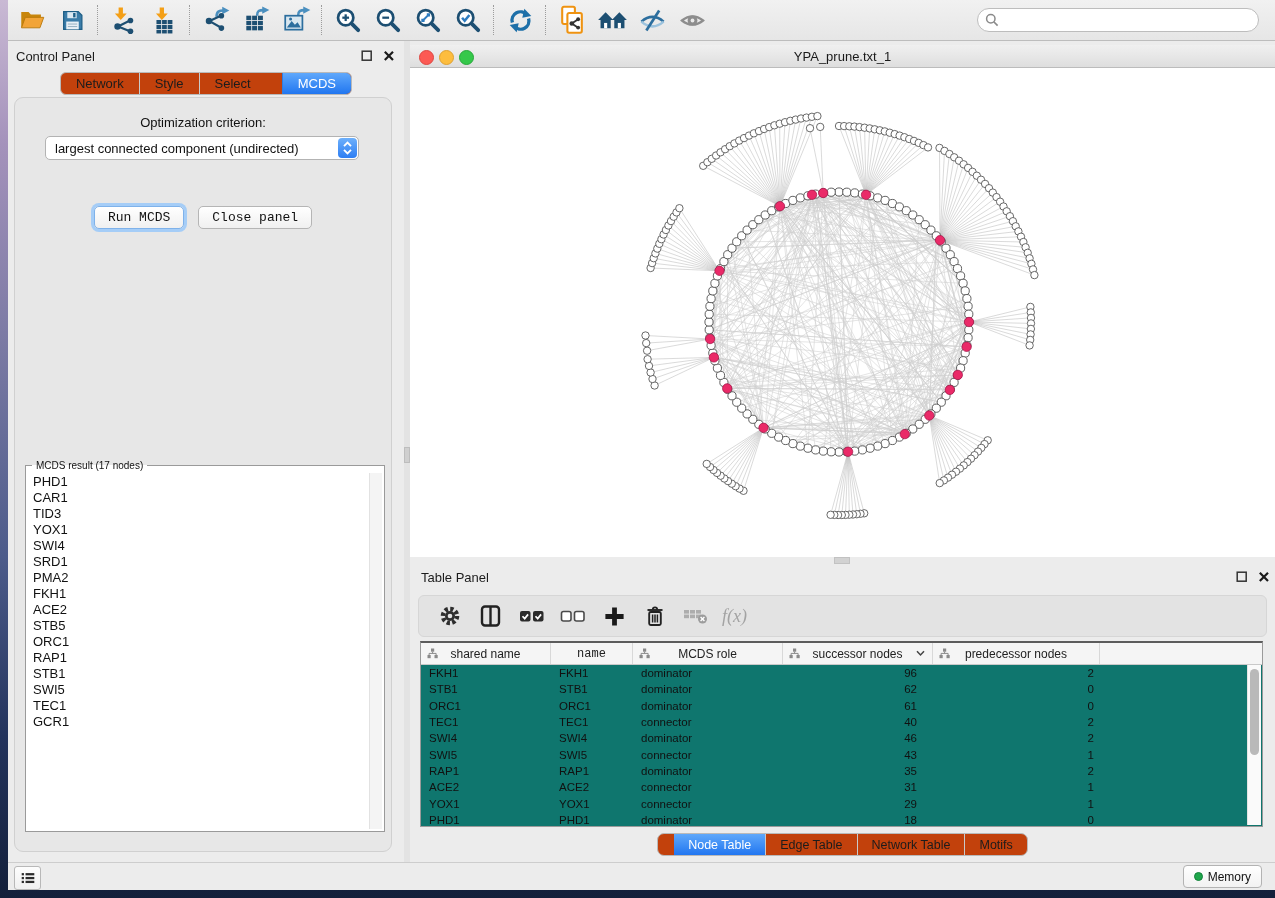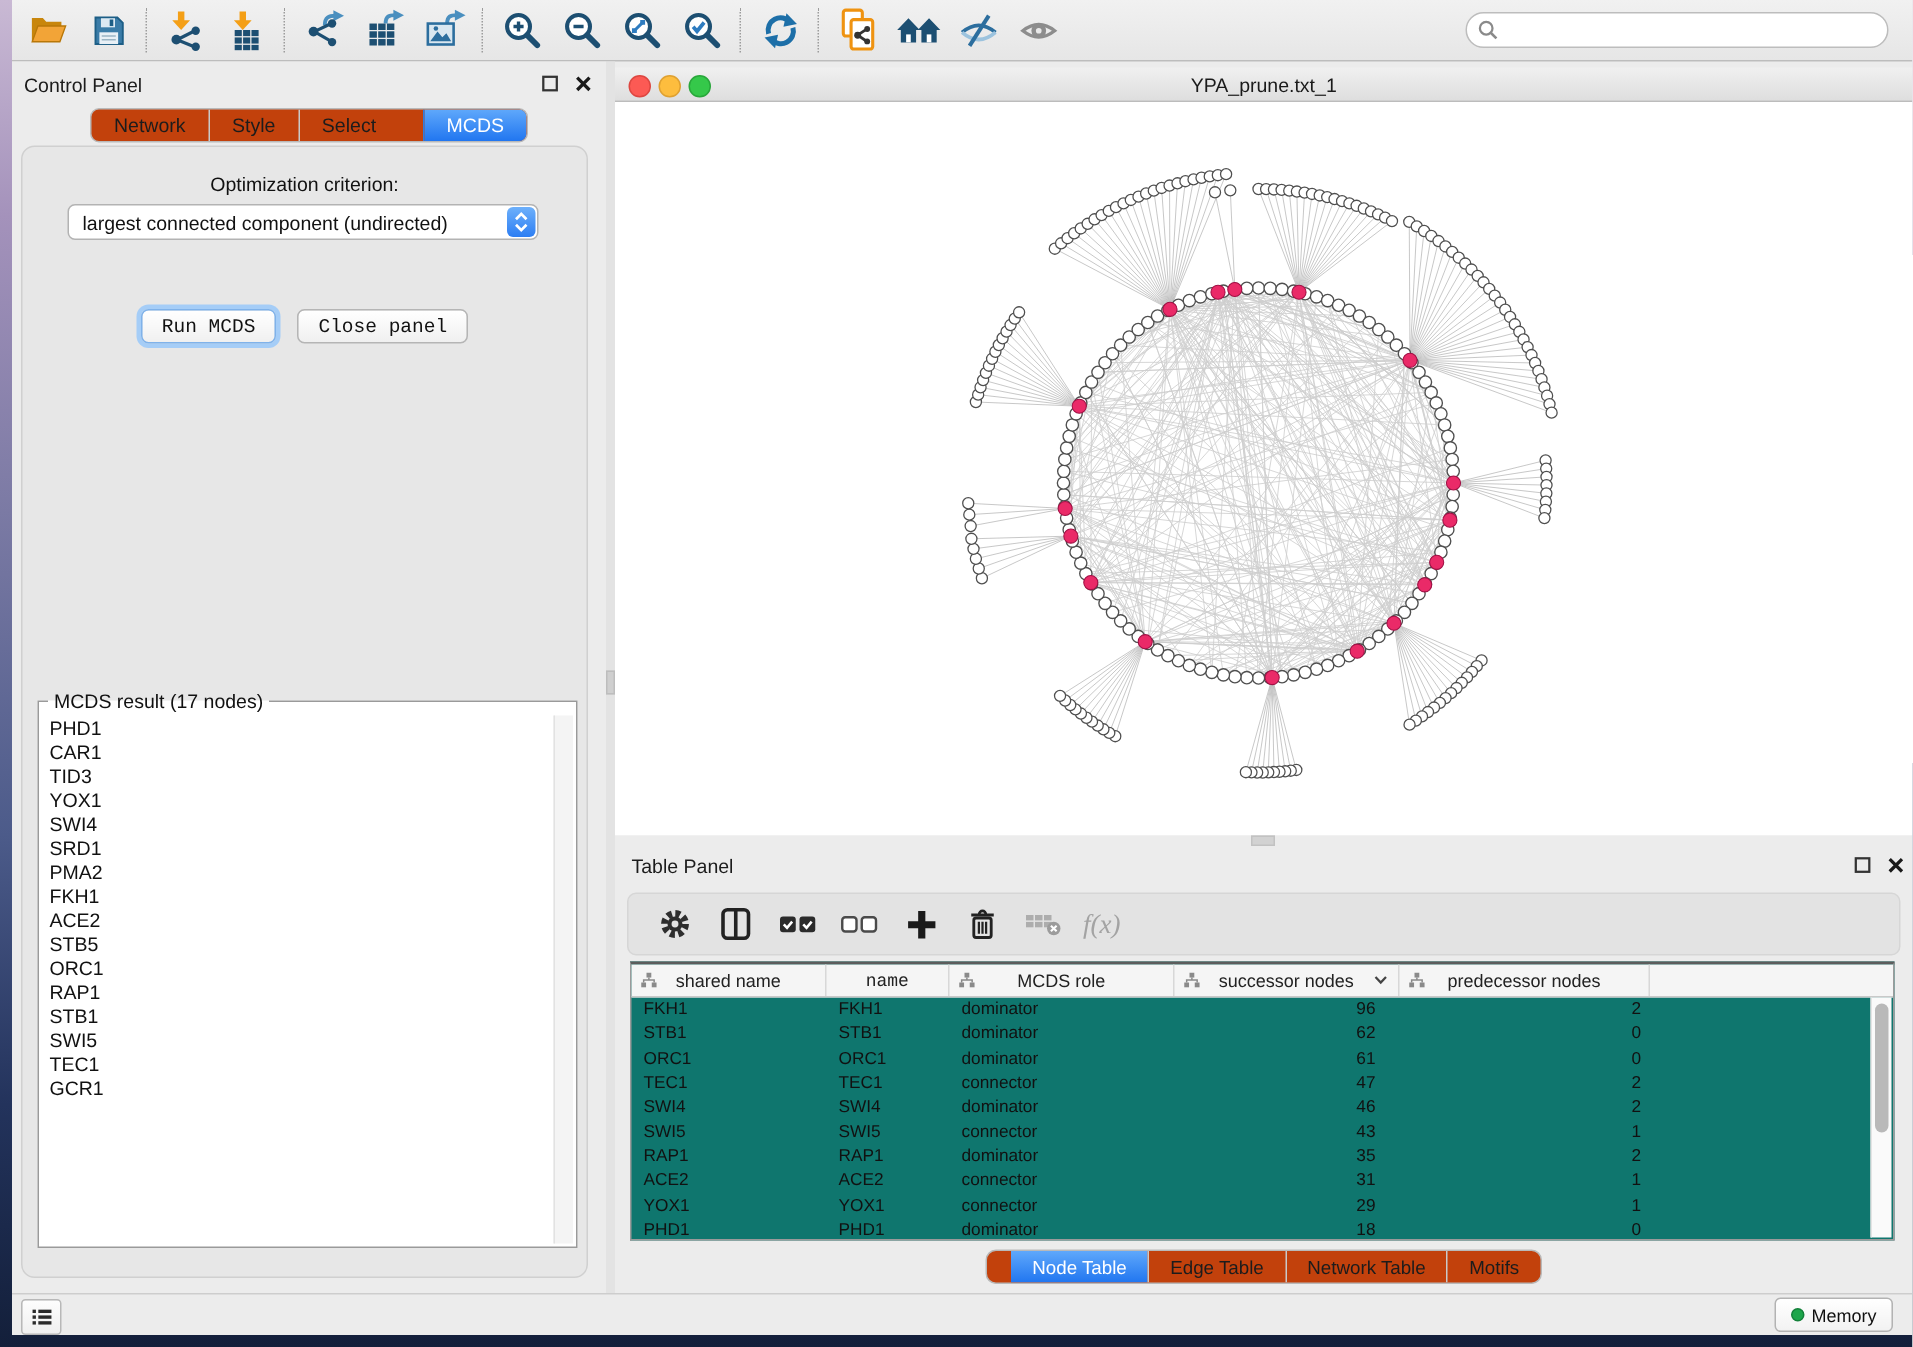--- a/index.html
+++ b/index.html
@@ -36,21 +36,21 @@
     border-radius:5px;box-sizing:border-box;display:flex;align-items:center;cursor:default;}
   .dropdown .dd-text{flex:1;font-size:13px;color:#111;padding-left:9px;white-space:nowrap;overflow:hidden;}
   .dd-stepper{width:19px;height:20px;margin-right:1px;border-radius:4px;background:linear-gradient(#6db0fb,#2d7ef3);
     display:flex;align-items:center;justify-content:center;}
   .btn-row{position:absolute;left:0;top:71px;width:100%;display:flex;justify-content:center;gap:14px;}
   .mac-btn{height:23px;font-family:Liberation Mono, monospace;font-size:13px;color:#111;padding:0 13px;
     background:linear-gradient(#ffffff,#f0f0f0);border:1px solid #b5b5b5;border-radius:5px;cursor:default;margin-top:37px;}
   .mac-btn.focus{box-shadow:0 0 0 3px #a5cdf7;border-color:#7fb2ea;}
   .mcds-box{position:absolute;left:10px;top:362px;width:360px;height:372px;margin:0;padding:0;
     border:1px solid #9a9a9a;background:#fff;box-sizing:border-box;}
-  .mcds-box legend{font-size:13px;color:#111;margin-left:6px;padding:0 4px;}
+  .mcds-box legend{font-size:10px;color:#111;margin-left:6px;padding:0 4px;}
   .mcds-list{position:absolute;left:0;top:1px;right:14px;bottom:1px;overflow:hidden;padding:2px 0 0 7px;}
   .mcds-item{font-size:13px;line-height:16px;color:#111;}
   .mcds-scroll{position:absolute;top:2px;right:2px;bottom:2px;width:12px;background:#f4f4f4;border-left:1px solid #e2e2e2;}
 
   
   .v-divider{position:absolute;left:396px;top:41px;width:6px;height:821px;background:#e3e3e3;}
   .v-grip{position:absolute;left:0;top:406px;width:6px;height:16px;background:#cfcfcf;border:1px solid #bdbdbd;box-sizing:border-box;}
 
   
   .net-titlebar{position:absolute;left:402px;top:45px;width:865px;height:23px;
@@ -1270,21 +1270,21 @@
               <div class="td" style="width: 130px;">ORC1</div>
               <div class="td" style="width: 82px;">ORC1</div>
               <div class="td" style="width: 150px;">dominator</div>
               <div class="td num" style="width: 150px; padding-right: 16px;">61</div>
               <div class="td num" style="width: 167px; padding-right: 6px;">0</div>
             </div>
             <div class="tr">
               <div class="td" style="width: 130px;">TEC1</div>
               <div class="td" style="width: 82px;">TEC1</div>
               <div class="td" style="width: 150px;">connector</div>
-              <div class="td num" style="width: 150px; padding-right: 16px;">47</div>
+              <div class="td num" style="width: 150px; padding-right: 16px;">40</div>
               <div class="td num" style="width: 167px; padding-right: 6px;">2</div>
             </div>
             <div class="tr">
               <div class="td" style="width: 130px;">SWI4</div>
               <div class="td" style="width: 82px;">SWI4</div>
               <div class="td" style="width: 150px;">dominator</div>
               <div class="td num" style="width: 150px; padding-right: 16px;">46</div>
               <div class="td num" style="width: 167px; padding-right: 6px;">2</div>
             </div>
             <div class="tr">

